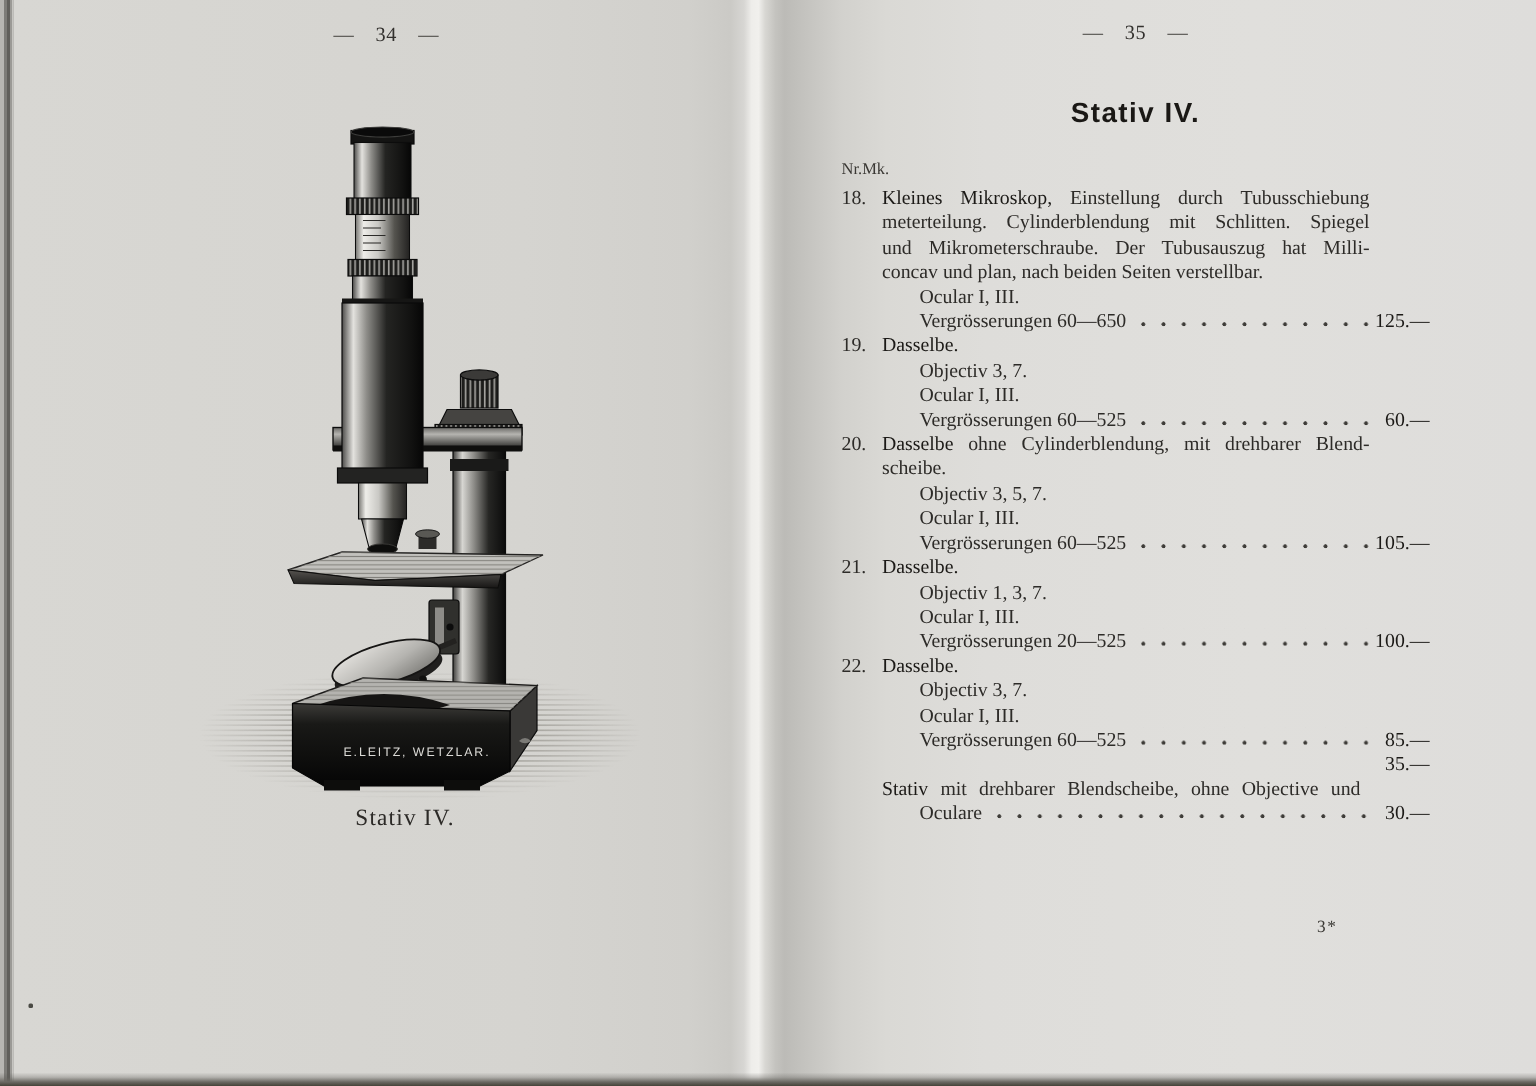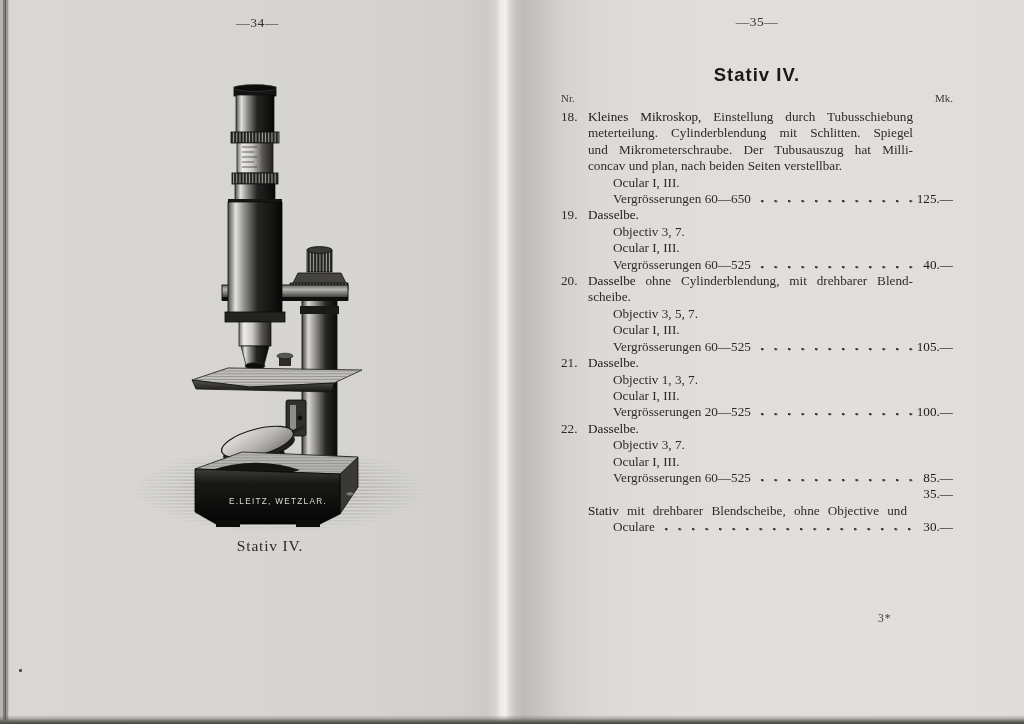--- a/index.html
+++ b/index.html
@@ -18,32 +18,32 @@
   
   .page{position:absolute;top:0;height:724px;}
   .page-left{left:9px;width:497px;
     background:linear-gradient(90deg,#d8d7d3 0px,#d5d4d0 340px,#d1d0cc 450px,#cbcac6 478px,#d7d6d3 487px,#eeedea 492px,#f1f0ed 497px);}
   .page-right{left:506px;width:518px;
     background:linear-gradient(90deg,#efeeeb 0px,#d8d7d3 4px,#c4c3bf 11px,#bcbbb7 17px,#c6c5c1 34px,#d2d1cd 55px,#dad9d5 85px,#deddda 150px,#e0dfdc 330px,#dedddb 518px);}
   .speck{position:absolute;left:10px;top:669px;width:3px;height:3px;background:#4a4a44;border-radius:1px;}
   
   .pagenum{position:absolute;top:15px;left:0;width:100%;text-align:center;
     font-size:13.5px;letter-spacing:.5px;color:#33312e;}
-  .pagenum .num{margin:0 0;}
+  .pagenum .num{margin:0 14px;}
   .pagenum .dash{color:#44423e;}
   
   .illo{position:absolute;left:121px;top:84px;width:300px;height:456px;}
   .caption{position:absolute;left:91px;top:537px;width:340px;text-align:center;
     font-size:15.5px;letter-spacing:.8px;color:#2c2a27;}
   
   .content{position:absolute;left:55px;top:14px;width:392px;}
   .heading{margin:34px 0 0 0;text-align:center;
     font-family:"Liberation Sans","DejaVu Sans",sans-serif;
     font-size:18.5px;font-weight:bold;letter-spacing:1px;color:#1a1815;}
-  .cols{margin-top:6px;display:flex;justify-content:space-between;
+  .cols{margin-top:21px;display:flex;justify-content:flex-start;
     font-size:11px;color:#3a3834;}
   .items{margin-top:5px;font-size:13.2px;line-height:16.4px;}
   .para{position:relative;padding-left:27px;margin-right:40px;}
   .para .nr{position:absolute;left:0;top:0;}
   .line.j{text-align:justify;text-align-last:justify;}
   b,.lead,.price{font-weight:normal;color:#1c1a17;}
   .sub{padding-left:52px;}
   .verg-row{display:flex;align-items:baseline;padding-left:52px;}
   .leader{flex:1 1 auto;height:12px;margin:0 4px 0 9px;display:inline-block;
     background-image:radial-gradient(circle at 2.2px 10.2px,#3e3c38 1.15px,rgba(0,0,0,0) 1.5px);
@@ -244,21 +244,21 @@
         <div class="item">
           <div class="para">
             <span class="nr">19.</span>
             <div class="line"><b class="lead">Dasselbe.</b><span></span></div>
           </div>
           <div class="sub">Objectiv 3, 7.</div>
           <div class="sub">Ocular I, III.</div>
           <div class="verg-row">
             <span>Vergrösserungen 60—525</span>
             <span class="leader"></span>
-            <b class="price">40.—</b>
+            <b class="price">60.—</b>
           </div>
         </div>
 
         <div class="item">
           <div class="para">
             <span class="nr">20.</span>
             <div class="line j"><b class="lead">Dasselbe</b><span> ohne Cylinderblendung, mit drehbarer Blend-</span></div>
             <div class="line">scheibe.</div>
           </div>
           <div class="sub">Objectiv 3, 5, 7.</div>

